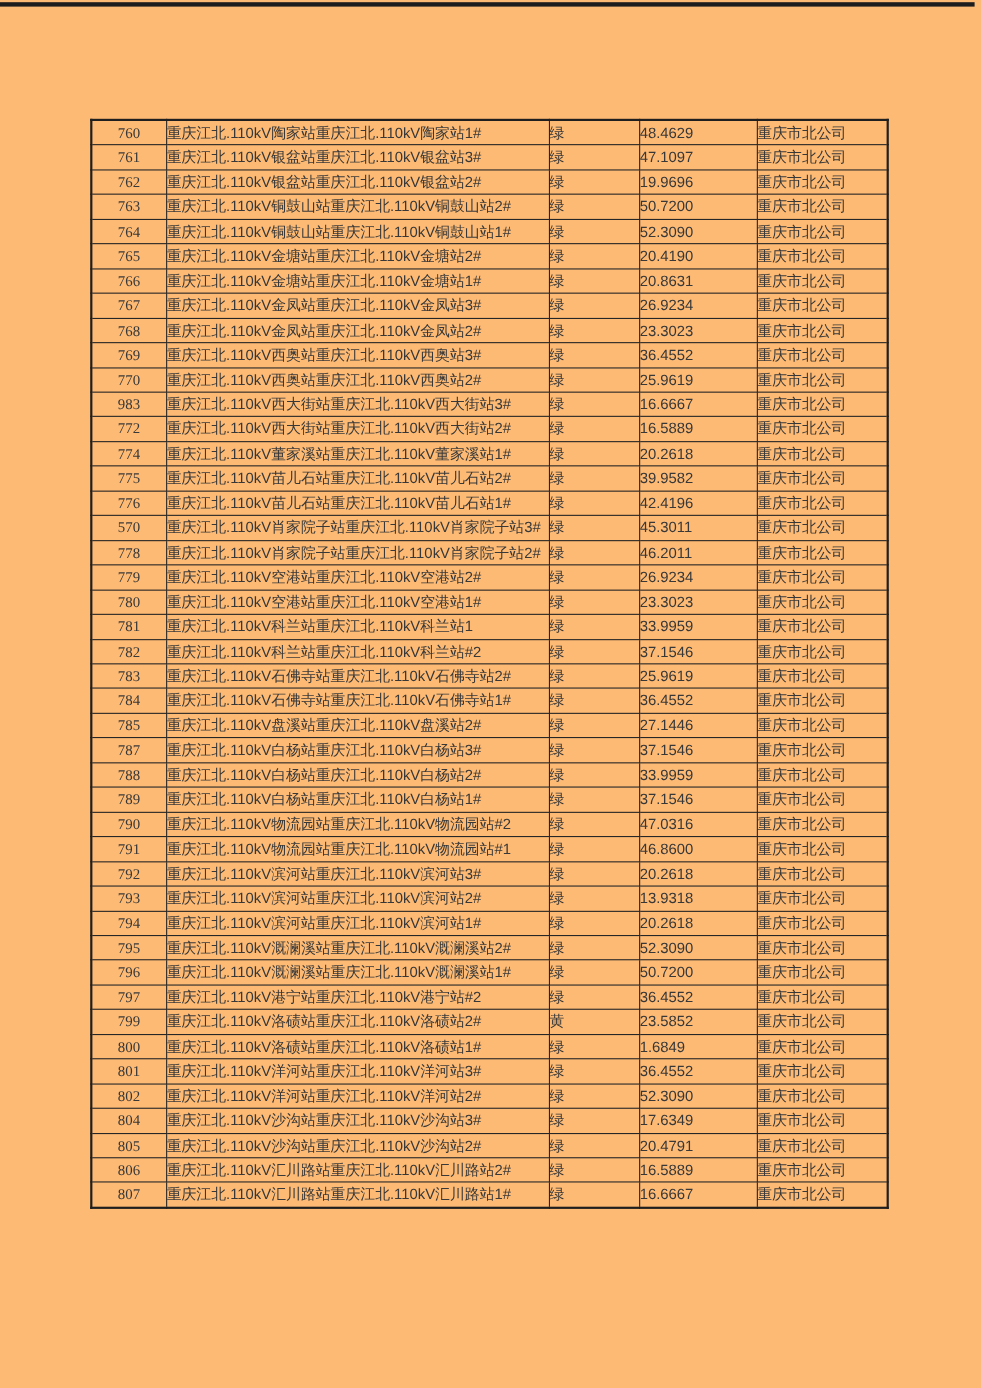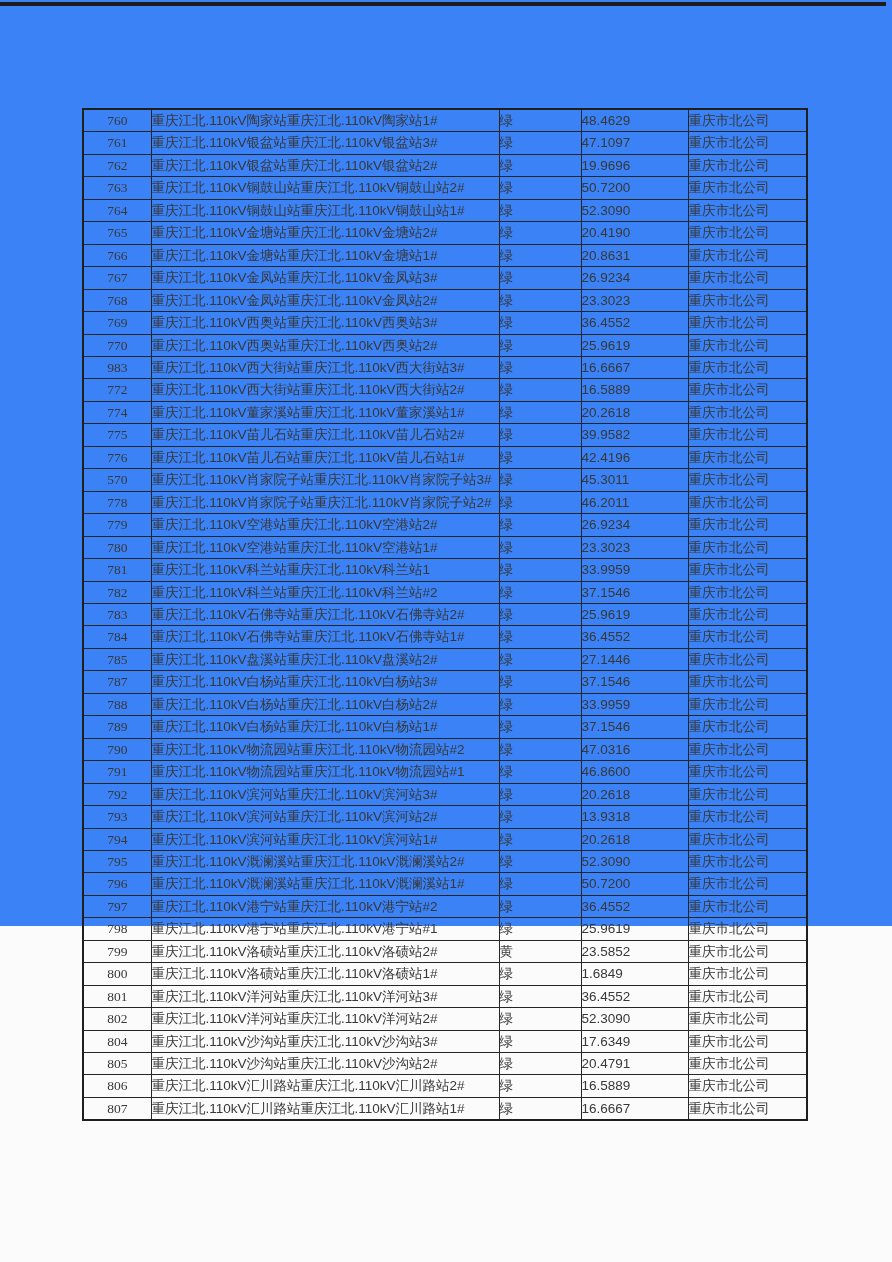--- a/index.html
+++ b/index.html
@@ -12,22 +12,22 @@
     background: #fbfbfb;
     position: relative;
     overflow: hidden;
     font-family: "Liberation Sans", sans-serif;
     color: #333333;
   }
   .page {
     position: absolute;
     left: 0; top: 0;
     width: 892px;
-    height: 926px;
-    background: #3b82f6;
+    height: 1262px;
+    background: #fdba74;
     text-decoration: underline;
   }
   .scan-top-bar {
     position: absolute;
     left: 0;
     top: 2px;
     width: 886px;
     height: 4px;
     background: #1d1d1d;
   }
@@ -363,27 +363,20 @@
   </tr>
 
   <tr>
     <td class="num-cell">797</td>
     <td class="desc-cell">重庆江北.110kV港宁站重庆江北.110kV港宁站#2</td>
     <td class="status-cell">绿</td>
     <td class="value-cell">36.4552</td>
     <td class="company-cell">重庆市北公司</td>
   </tr>
 
-  <tr>
-    <td class="num-cell">798</td>
-    <td class="desc-cell">重庆江北.110kV港宁站重庆江北.110kV港宁站#1</td>
-    <td class="status-cell">绿</td>
-    <td class="value-cell">25.9619</td>
-    <td class="company-cell">重庆市北公司</td>
-  </tr>
 
   <tr>
     <td class="num-cell">799</td>
     <td class="desc-cell">重庆江北.110kV洛碛站重庆江北.110kV洛碛站2#</td>
     <td class="status-cell">黄</td>
     <td class="value-cell">23.5852</td>
     <td class="company-cell">重庆市北公司</td>
   </tr>
 
   <tr>

